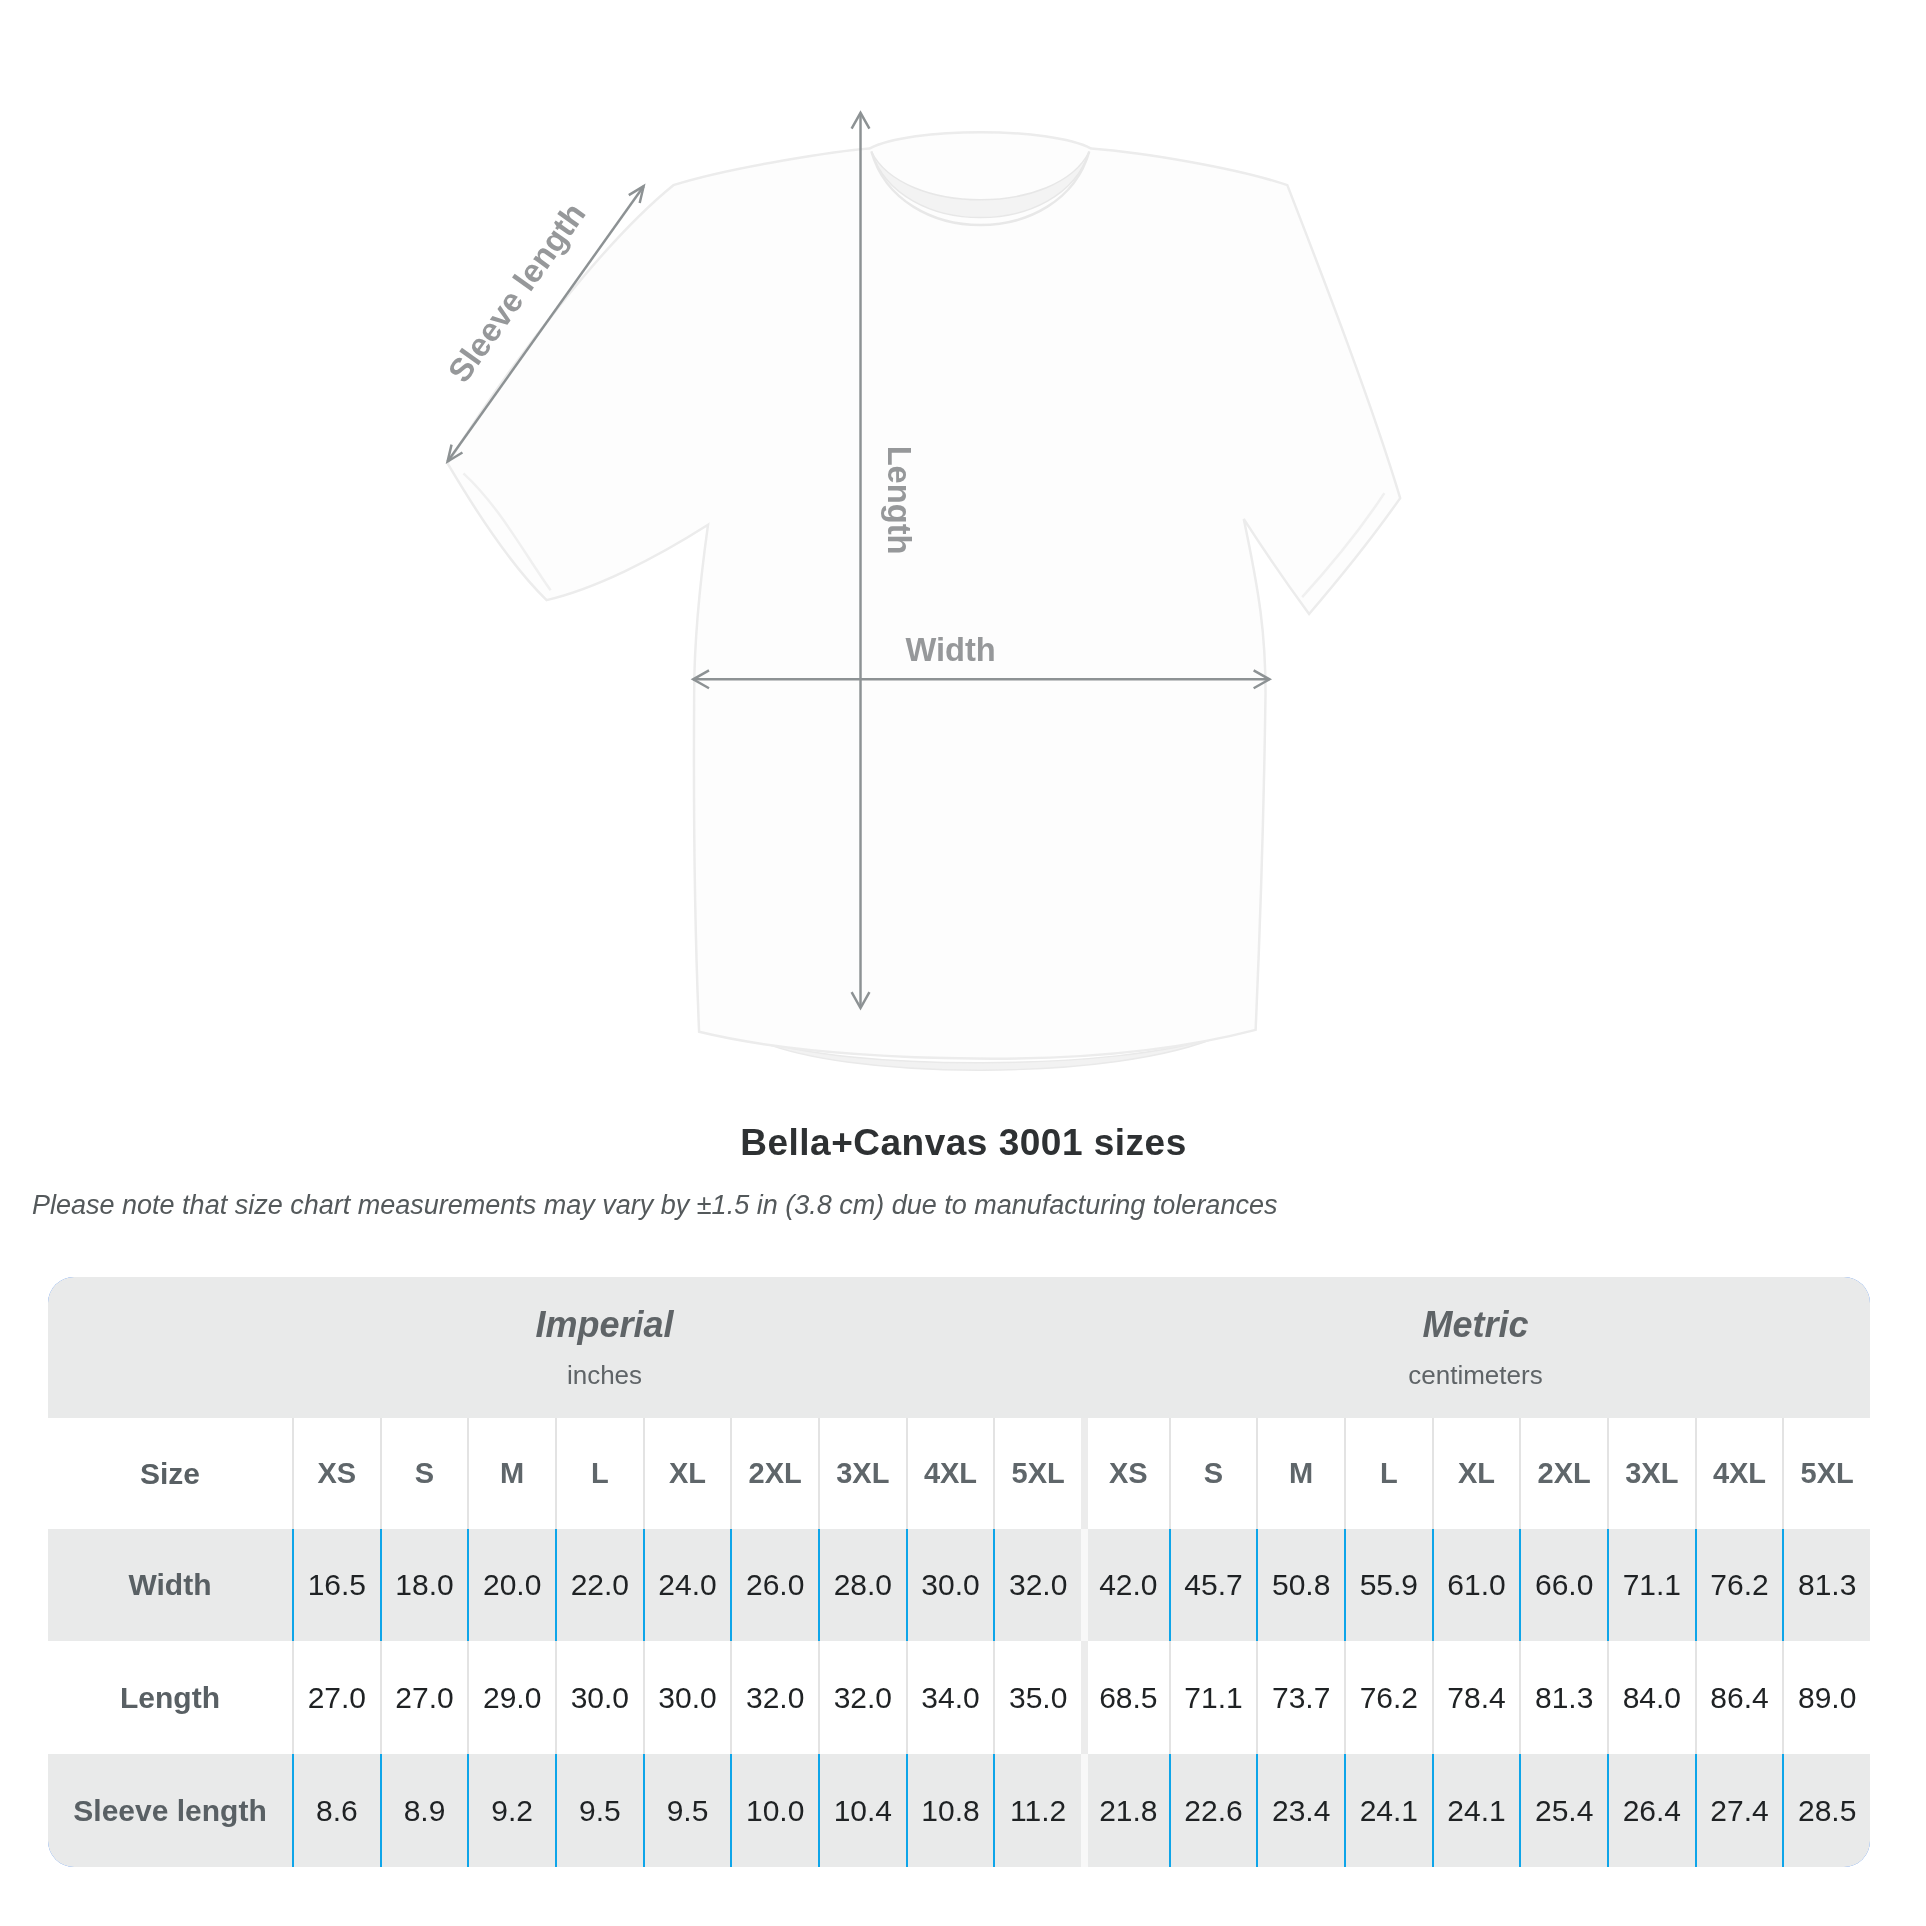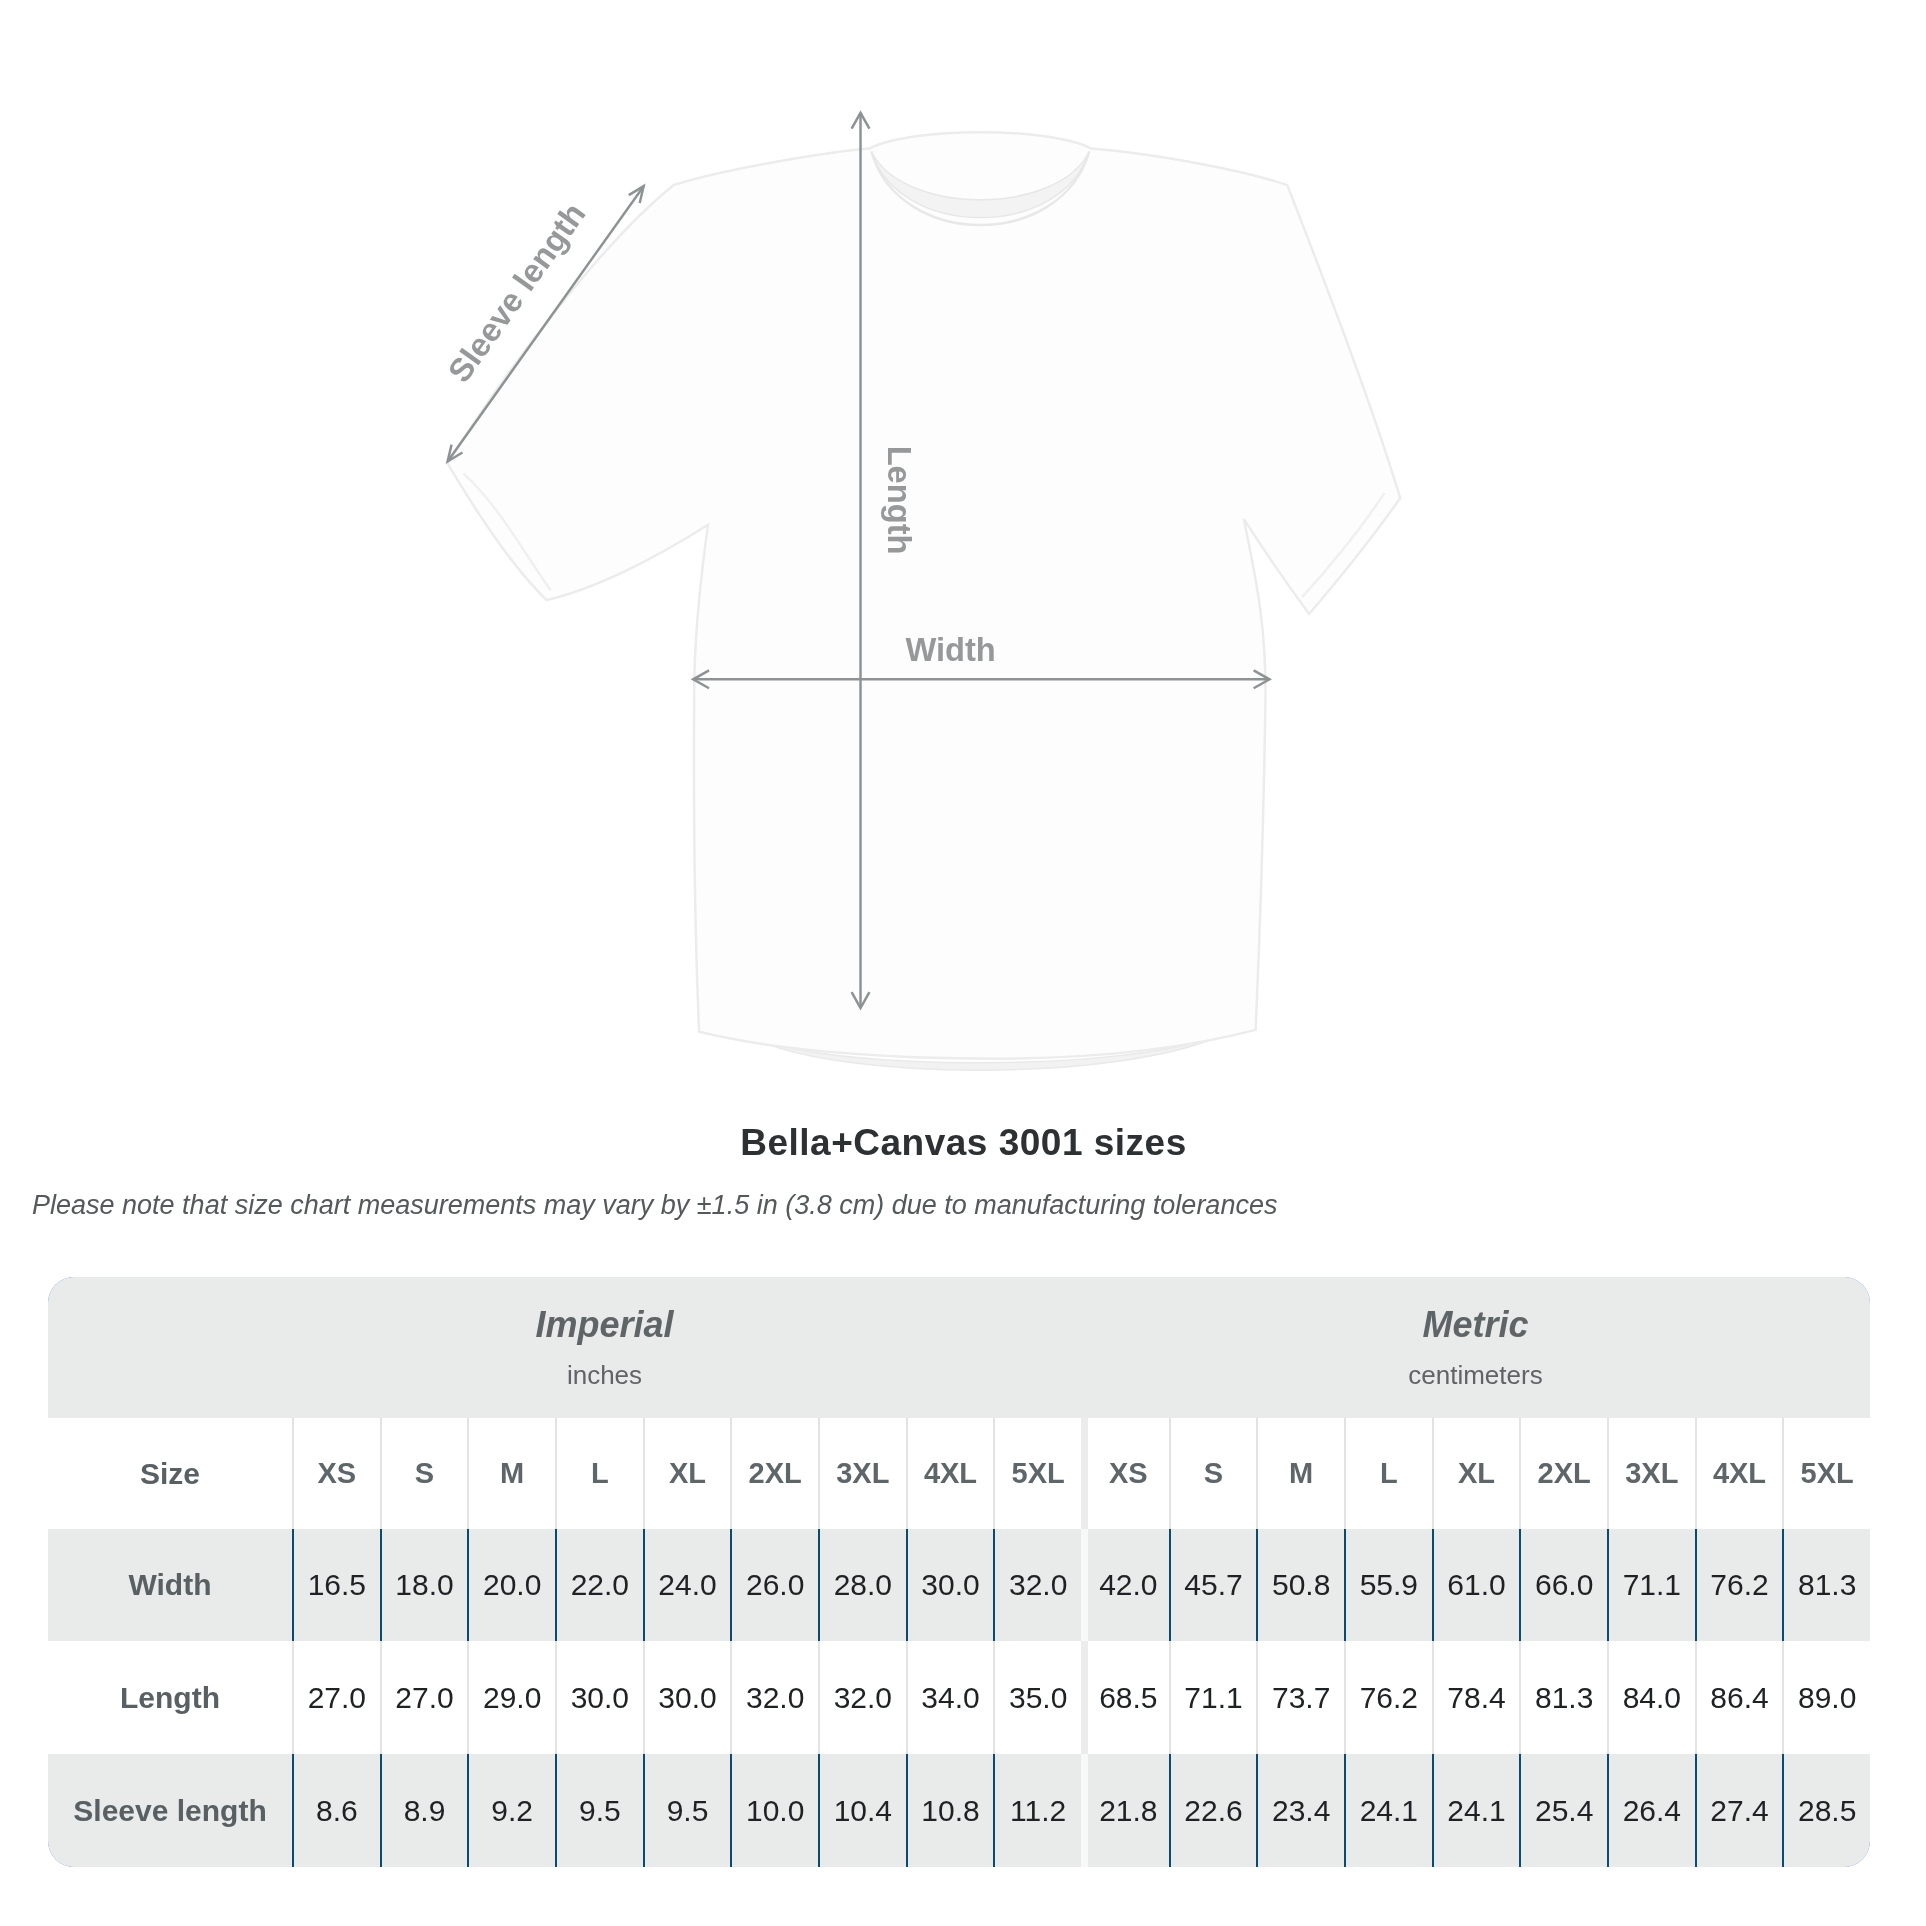--- a/index.html
+++ b/index.html
@@ -30,21 +30,21 @@
   .band-imperial{grid-column:1 / span 10;}
   .band-metric{grid-column:11 / span 9;}
   .band-title{font-size:36px;font-weight:700;font-style:italic;color:#5f6467;}
   .band-sub{font-size:26px;color:#5f6467;}
   .band-imperial .band-inner{transform:translateX(40px);}
   .band-inner{display:flex;flex-direction:column;align-items:center;gap:14px;}
   .cell{display:flex;align-items:center;justify-content:center;font-size:30px;color:#1f2224;}
   .row-w{background:#ffffff;}
   .row-g{background:#e9eaea;}
   .cell.row-w{border-left:2px solid #e3e3e3;}
-  .cell.row-g{border-left:2px solid #0c4a6e;}
+  .cell.row-g{border-left:2px solid #0ea5e9;}
   .cell.lab{border-left:none;font-weight:700;color:#596064;}
   .cell.szh{font-weight:700;color:#5f666a;font-size:29px;}
   .cell.mstart{border-left-width:7px;}
   .cell.row-w.mstart{border-left-color:#ececec;}
   .cell.row-g.mstart{border-left-color:#f8f8f8;}
 </style>
 </head>
 <body>
 
 <div class="stage">

